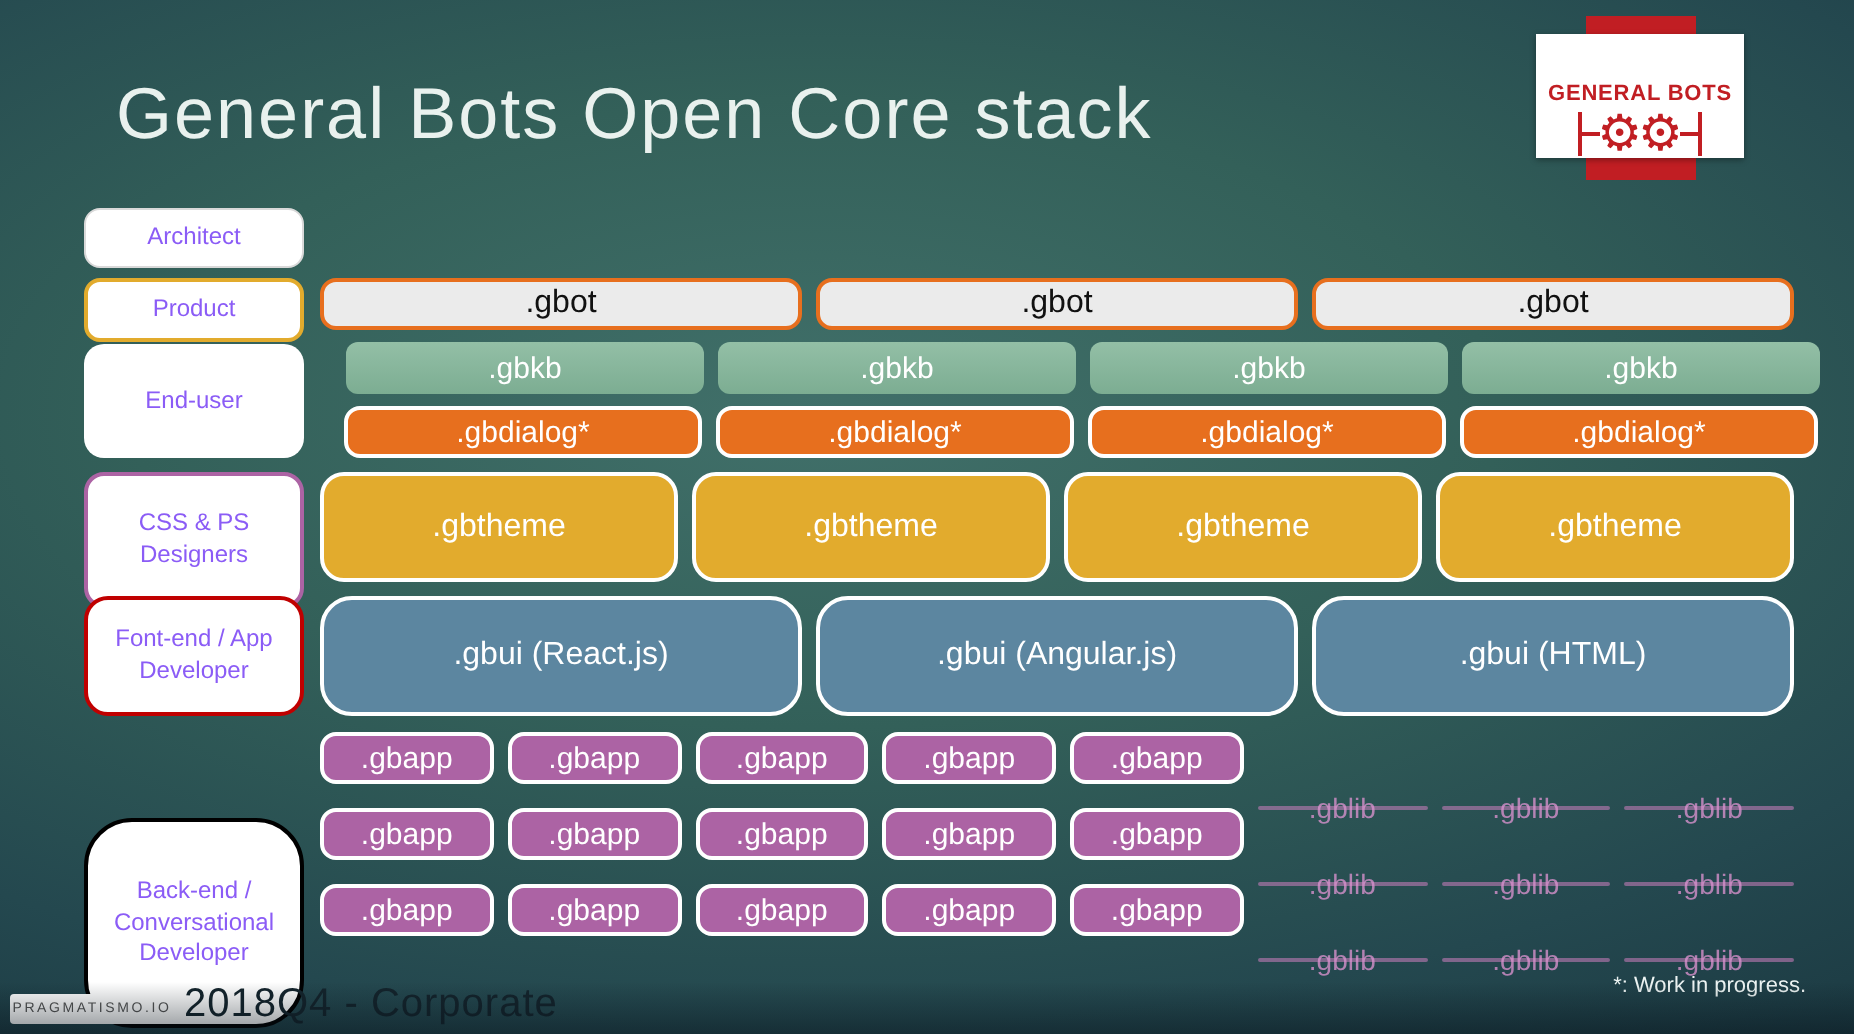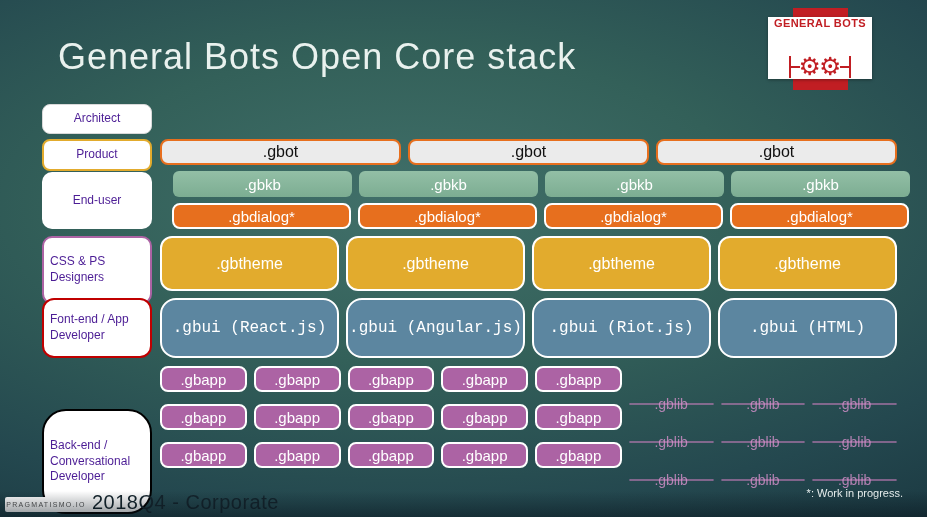--- a/index.html
+++ b/index.html
@@ -17,33 +17,33 @@
   
   .title {
     position:absolute; left:58px; top:36px; font-size:36px; letter-spacing:1px;
     color:#e9f1ee; font-weight:400; white-space:nowrap;
   }
 
   
   .logo-stripe { position:absolute; left:793px; top:8px; width:55px; height:82px; background:#c11e23; }
   .logo-card {
     position:absolute; left:768px; top:17px; width:104px; height:62px; background:#ffffff;
-    display:flex; flex-direction:column; align-items:center; justify-content:space-between; gap:2px;
+    display:flex; flex-direction:column; align-items:center; justify-content:flex-end; gap:2px;
     box-shadow:0 1px 3px rgba(0,0,0,0.35);
   }
   .logo-word { color:#c11e23; font-weight:bold; font-size:11px; letter-spacing:0.4px; white-space:nowrap; }
   .logo-gears { display:flex; align-items:center; color:#c11e23; }
   .logo-gears .gbar { width:2px; height:22px; background:#c11e23; }
   .logo-gears .gline { width:9px; height:2px; background:#c11e23; }
   .logo-gears .gear { font-family:"DejaVu Sans", sans-serif; font-size:25px; line-height:24px; margin:0 -1px; }
 
   
   .lbl {
-    position:absolute; left:42px; width:110px; background:#ffffff; color:#4c1d95;
-    display:flex; align-items:center; justify-content:center; text-align:left;
+    position:absolute; left:42px; width:110px; background:#ffffff; color:#8b5cf6;
+    display:flex; align-items:center; justify-content:center; text-align:center;
     font-size:12px; line-height:1.3; border-radius:8px; box-sizing:border-box; padding:14px 6px;
   }
   .lbl-architect { top:104px; height:27px; border:1px solid #d9d9d9; }
   .lbl-product   { top:139px; height:26px; border:2px solid #e2ab2d; }
   .lbl-enduser   { top:172px; height:57px; border-radius:10px; }
   .lbl-designers { top:236px; height:68px; border:2px solid #ac63a4; border-radius:10px; }
   .lbl-frontend  { top:298px; height:60px; border:2px solid #c00000; border-radius:12px; }
   .lbl-backend   { top:365px; height:105px; border:2px solid #000000; border-radius:24px;margin-top:44px; }
 
   
@@ -60,21 +60,21 @@
   .row-gbui    { top:298px; height:60px; }
   .row-apps1   { top:366px; height:26px; }
   .row-apps2   { top:404px; height:26px; }
   .row-apps3   { top:442px; height:26px; }
 
   .gbai-box    { background:#000000; border:2px solid #ffffff; border-radius:12px; color:#ffffff; font-size:15px; }
   .gbot-box    { background:#ebebeb; border:2px solid #e76f1e; border-radius:8px;  color:#111111; font-size:16px; }
   .gbkb-box    { background:linear-gradient(#93bfa6, #7cad92); border-radius:6px;  color:#ffffff; font-size:15px; }
   .gbdialog-box{ background:#e76f1e; border:2px solid #ffffff; border-radius:8px;  color:#ffffff; font-size:15px; }
   .gbtheme-box { background:#e2ab2d; border:2px solid #ffffff; border-radius:12px; color:#ffffff; font-size:16px; }
-  .gbui-box    { background:#5c86a0; border:2px solid #ffffff; border-radius:16px; color:#ffffff; font-size:16px;font-family:Liberation Mono, monospace; }
+  .gbui-box    { background:#5c86a0; border:2px solid #ffffff; border-radius:16px; color:#ffffff; font-size:16px; }
   .gbapp-box   { background:#ac63a4; border:2px solid #ffffff; border-radius:8px;  color:#ffffff; font-size:15px; }
   .gblib-box   { background:transparent; border:1px solid rgba(205,128,192,0.55); border-radius:9px;
                  color:rgba(218,146,206,0.78); font-size:14px;margin-top:37px; }
 
   
   .brand-box {
     position:absolute; left:5px; top:497px; width:82px; height:15px; background:#ffffff;
     display:flex; align-items:center; justify-content:center;
     font-size:7px; letter-spacing:1.3px; color:#555; border-radius:2px; white-space:nowrap;
   }
@@ -137,21 +137,20 @@
   <div class="row row-gbtheme">
     <div class="gbtheme-box">.gbtheme</div>
     <div class="gbtheme-box">.gbtheme</div>
     <div class="gbtheme-box">.gbtheme</div>
     <div class="gbtheme-box">.gbtheme</div>
   </div>
 
   <div class="row row-gbui">
     <div class="gbui-box">.gbui (React.js)</div>
     <div class="gbui-box">.gbui (Angular.js)</div>
-    <div class="gbui-box">.gbui (Riot.js)</div>
     <div class="gbui-box">.gbui (HTML)</div>
   </div>
 
   <div class="row row-apps1">
     <div class="gbapp-box">.gbapp</div>
     <div class="gbapp-box">.gbapp</div>
     <div class="gbapp-box">.gbapp</div>
     <div class="gbapp-box">.gbapp</div>
     <div class="gbapp-box">.gbapp</div>
     <div class="gblib-box">.gblib</div>

